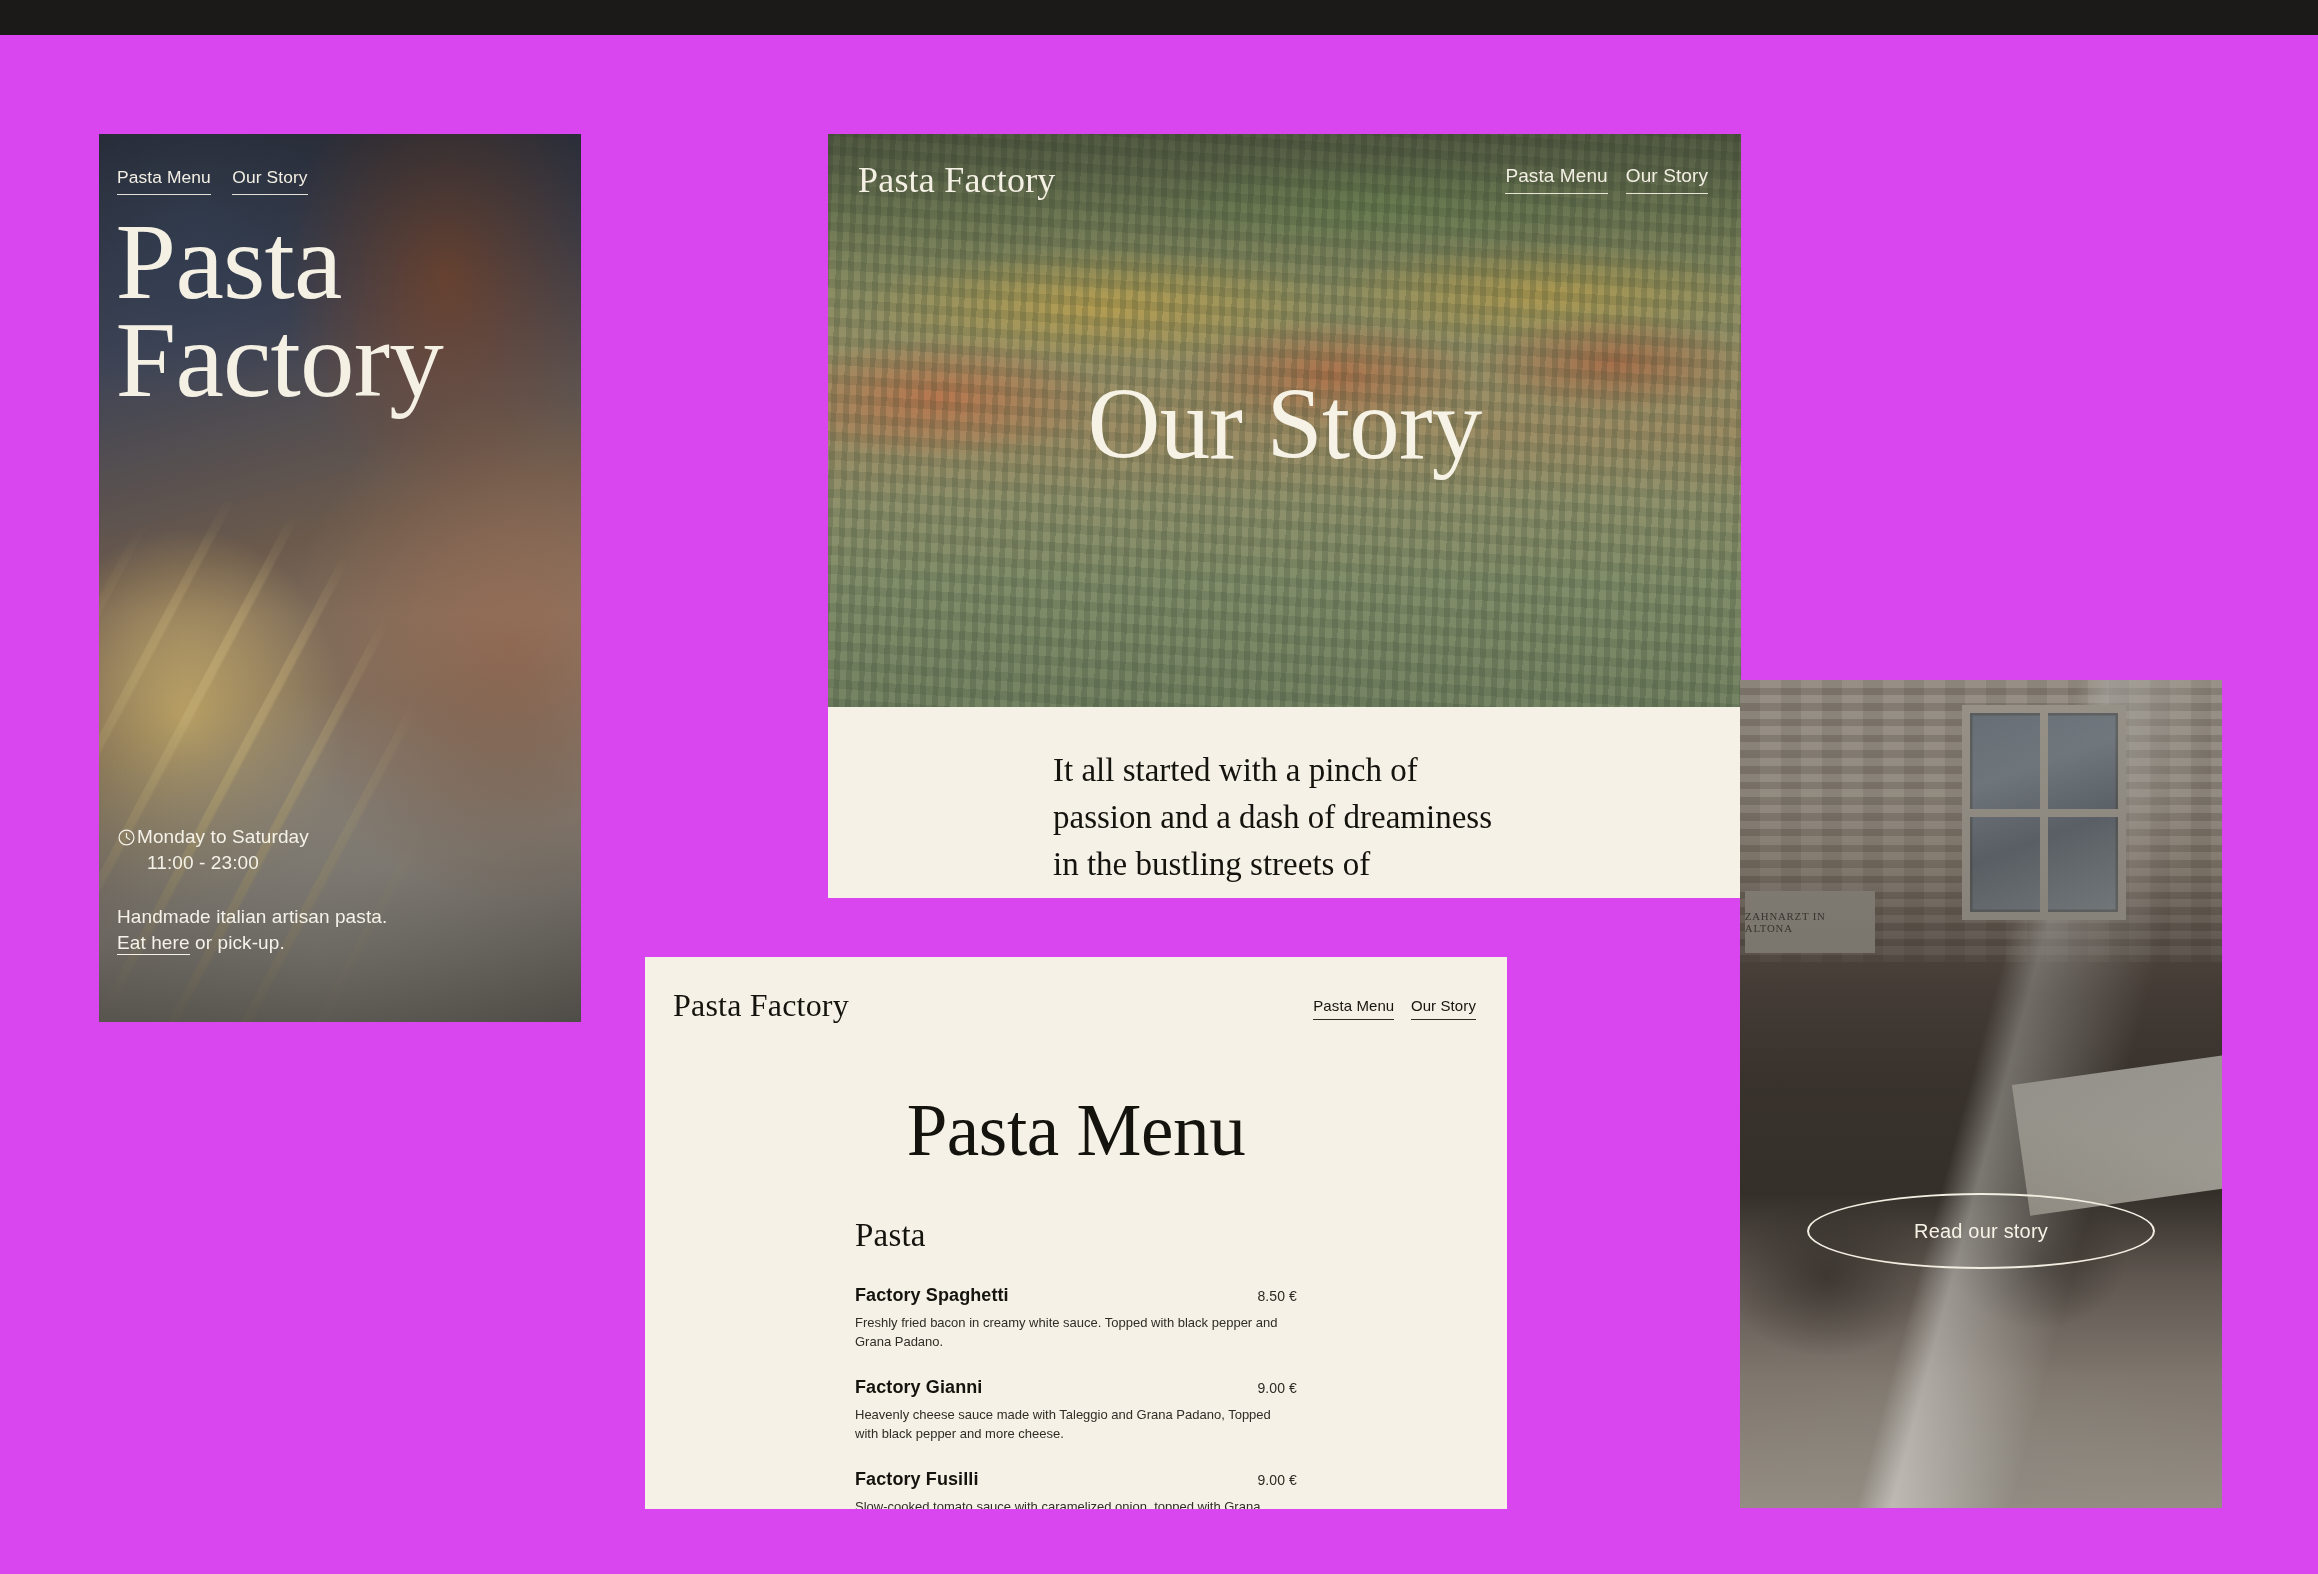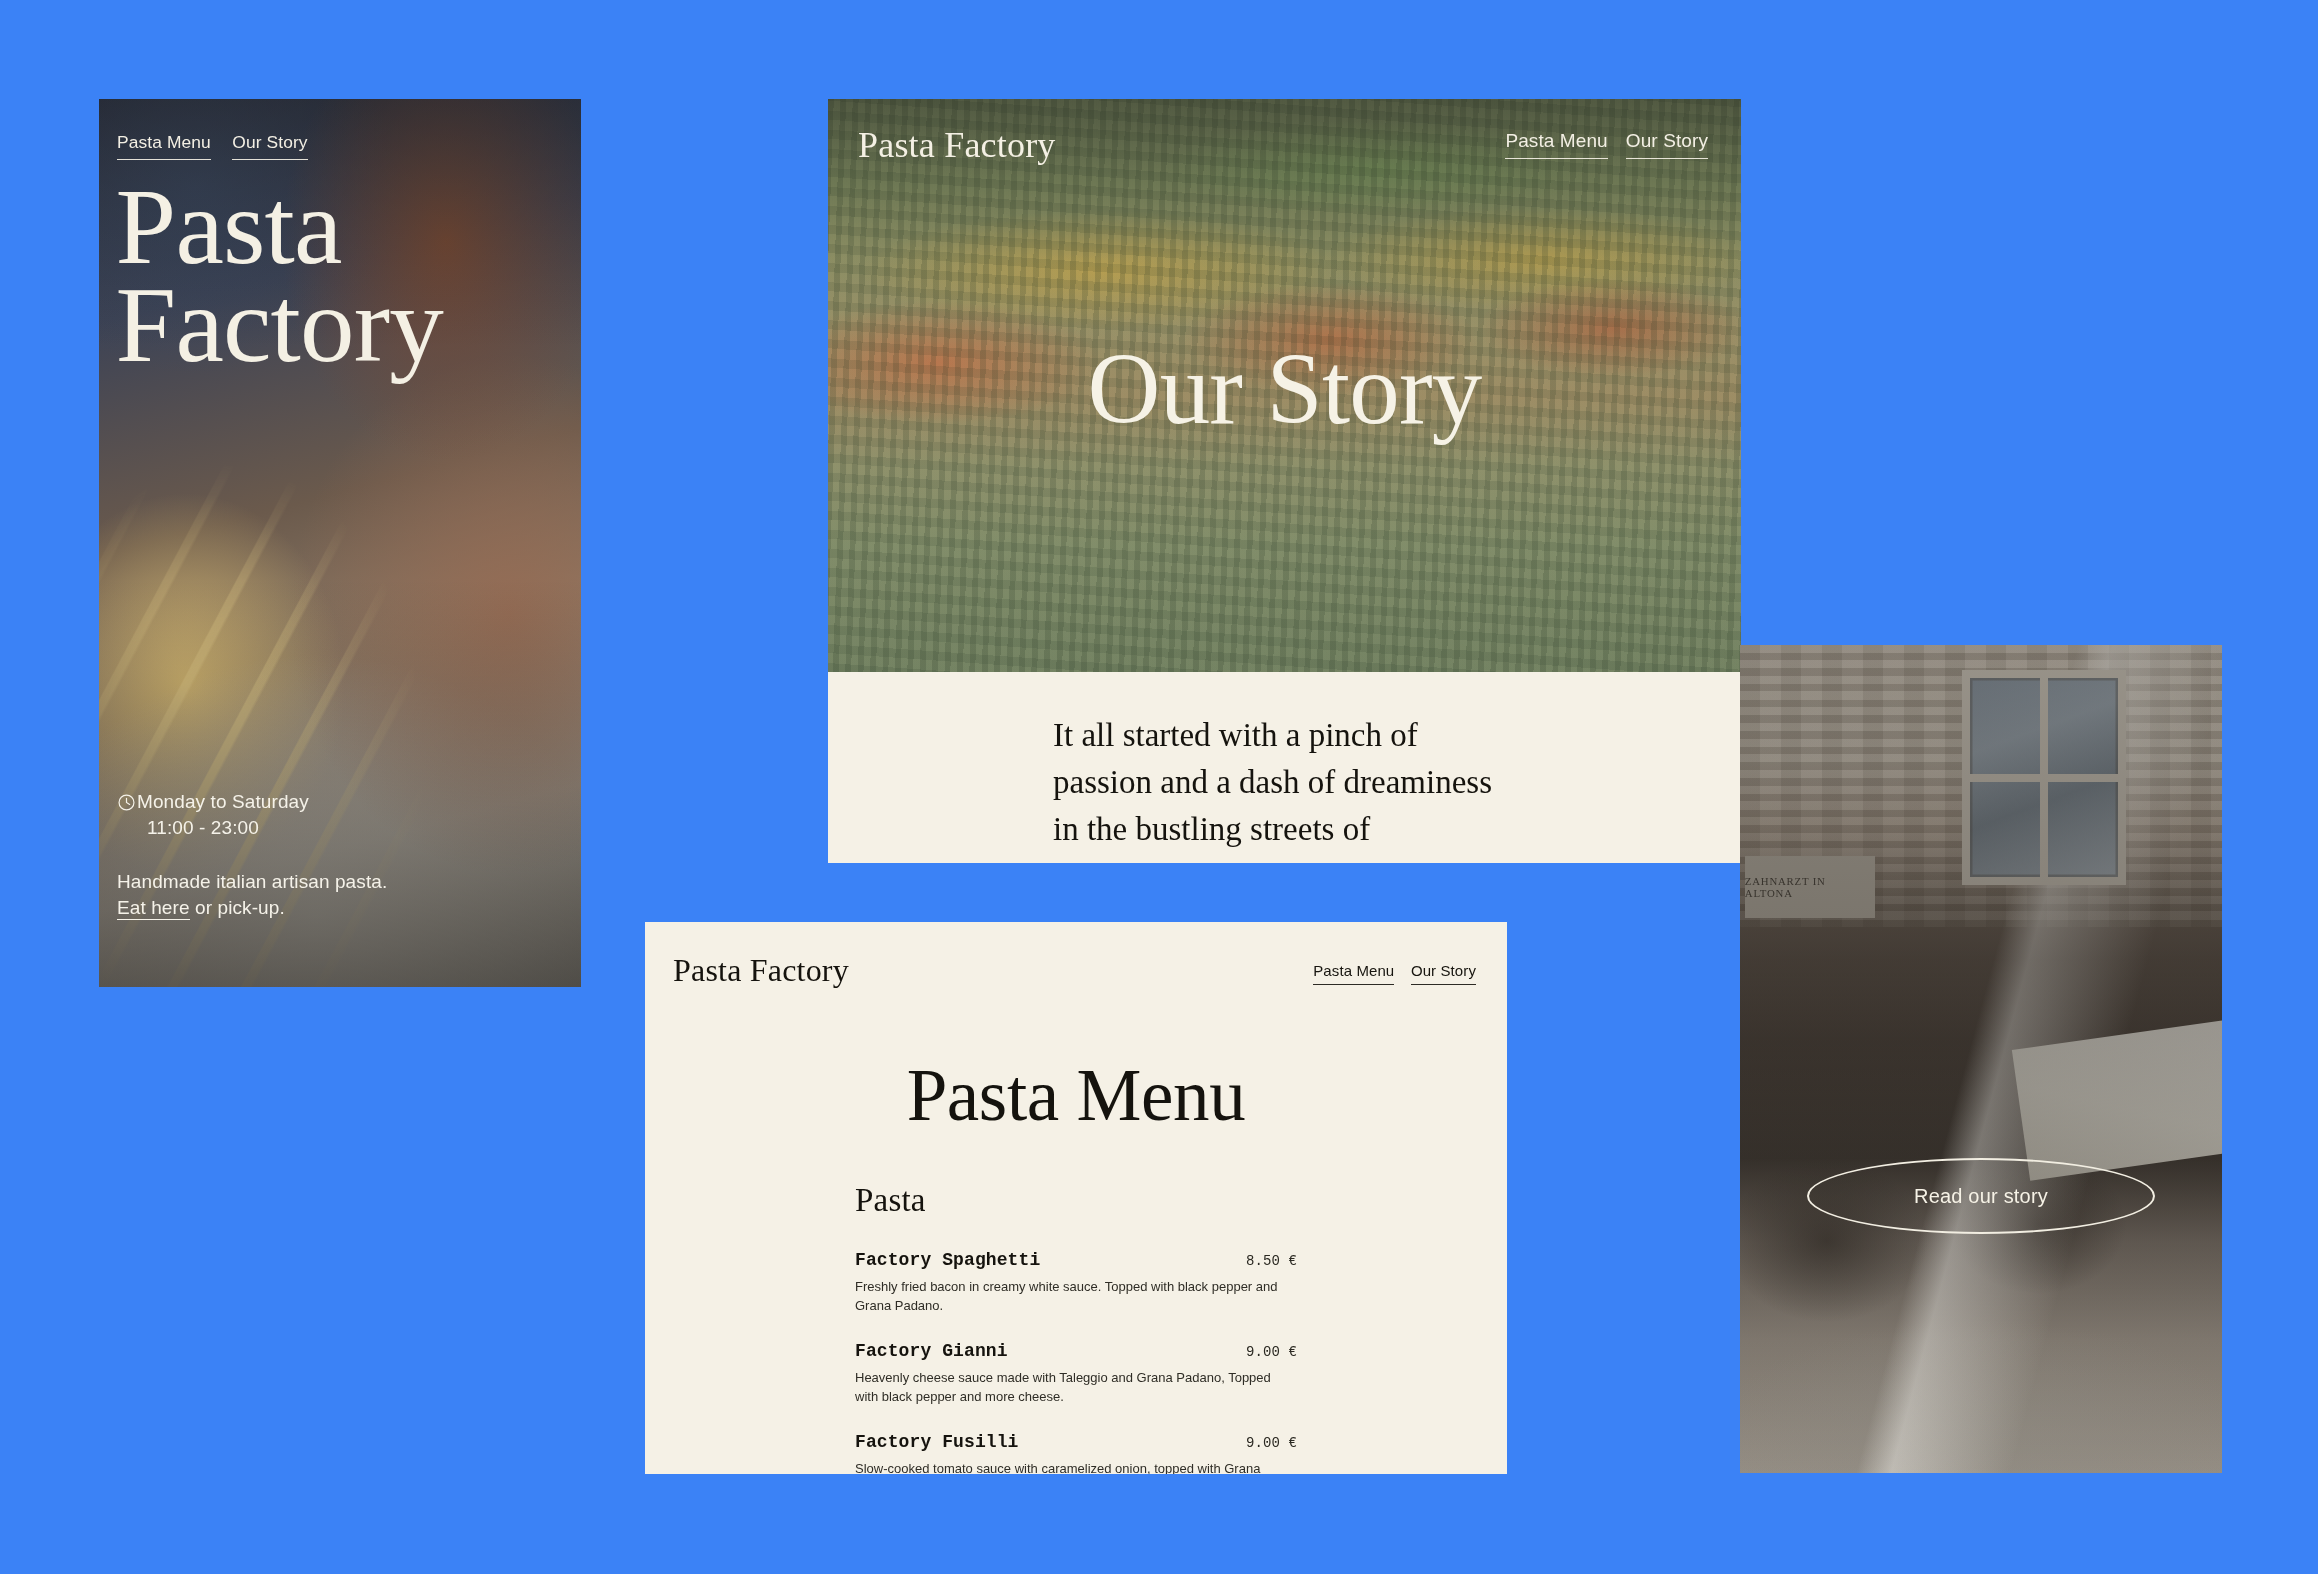--- a/index.html
+++ b/index.html
@@ -4,21 +4,21 @@
 <style>
   * { margin:0; padding:0; box-sizing:border-box; }
   html,body { background:#1b1a18; }
   body {
     width:2319px; height:1574px;
     position:relative; overflow:hidden;
     font-family:"Liberation Sans", sans-serif;
     -webkit-font-smoothing:antialiased;
   }
 
-  .board { position:absolute; inset:0; background:#3b82f6; }
+  .board { position:absolute; inset:0; background:#d946ef;margin-top:35px; }
 
   .card { position:absolute; overflow:hidden; }
 
   
   .photo { position:absolute; inset:0; }
 
   
   .photo-hands {
     background:
       radial-gradient(ellipse 55% 40% at 72% 16%, rgba(120,74,52,.95) 0%, rgba(88,52,38,.0) 62%),
@@ -183,21 +183,21 @@
     font-size:73px; line-height:1; letter-spacing:-0.4px;
   }
   .menu-section{
     position:absolute; left:210px; right:210px; top:260px;
   }
   .menu-section h3{
     font-family:"Liberation Serif", serif; font-weight:400;
     font-size:33px; color:#15130e; margin-bottom:31px; letter-spacing:0.2px;
   }
   .mi{ margin-bottom:25px; }
-  .mi .hd{ display:flex; justify-content:space-between; align-items:baseline;font-family:Liberation Mono, monospace; }
+  .mi .hd{ display:flex; justify-content:space-between; align-items:baseline; }
   .mi .nm{ font-size:18px; color:#15130e; font-weight:700; letter-spacing:0.1px; }
   .mi .pr{ font-size:14px; color:#2b2922; letter-spacing:0.1px; }
   .mi .ds{ margin-top:8.3px; font-size:13px; line-height:1.45; color:#2f2d26; max-width:464px; }
 
   
   #card-quote{ left:1740px; top:645px; width:482px; height:828px; }
   .quote-text{
     position:absolute; left:11.6px; right:11.6px; top:225px; text-align:center;
     font-family:"Liberation Serif", serif; color:#f6f2e6;
     font-size:41px; line-height:1.16; letter-spacing:-0.2px;

